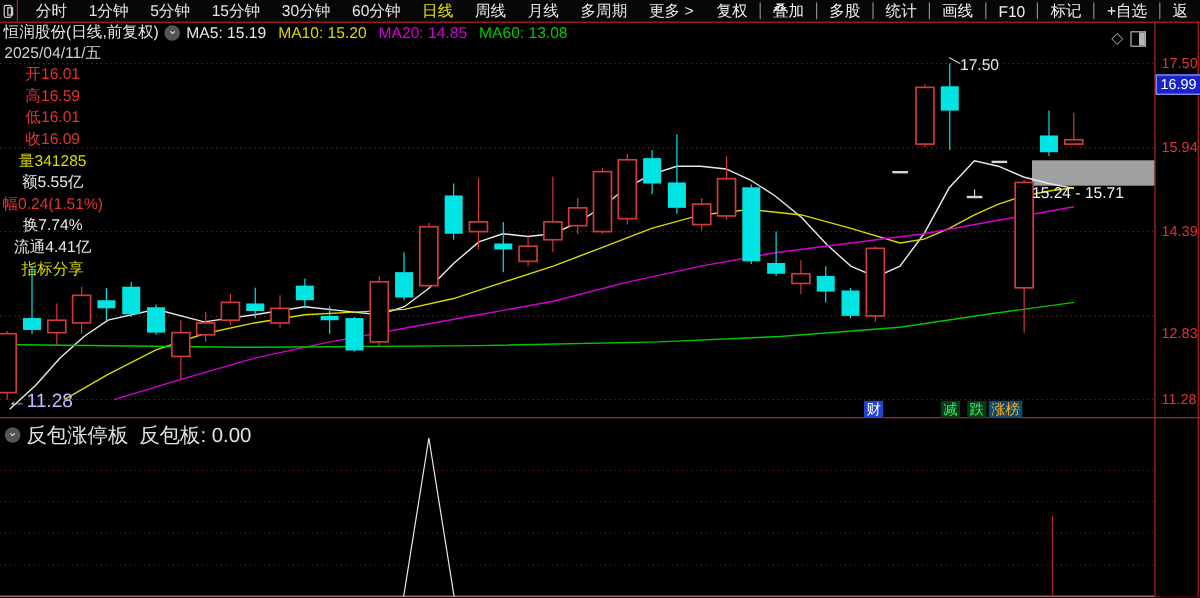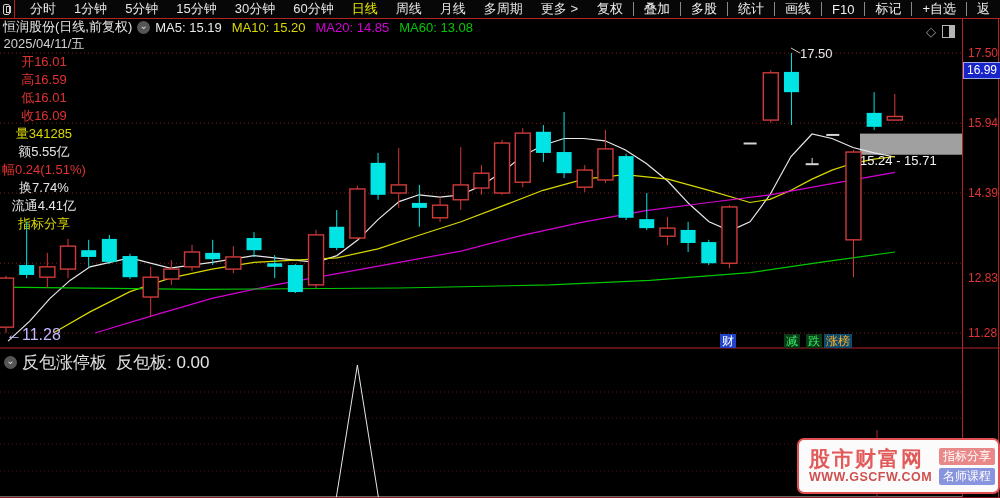--- a/index.html
+++ b/index.html
@@ -249,24 +249,14 @@
       <span class="marker" style="left: 806px; color: rgb(51, 238, 102); background: rgb(10, 58, 22);">跌</span>
       <span class="marker" style="left: 824px; color: rgb(255, 170, 34); background: #0c4a6e;">涨榜</span>
     </div>
 
   <div id="ind-title">
     <span class="chev" style="margin-left:1px;">⌄</span>
     <span class="name">反包涨停板</span>
     <span class="val">反包板: 0.00</span>
   </div>
 
-  <div id="watermark">
-    <div id="wm-left">
-      <div id="wm-title">股市财富网</div>
-      <div id="wm-url">WWW.GSCFW.COM</div>
-    </div>
-    <div id="wm-right">
-      <div class="wm-badge" id="wm-b1" style="background: rgb(233, 136, 136);">指标分享</div>
-      <div class="wm-badge" id="wm-b2" style="background: rgb(136, 148, 221);">名师课程</div>
-    </div>
-  </div>
 
 </div>
 
 </body></html>

